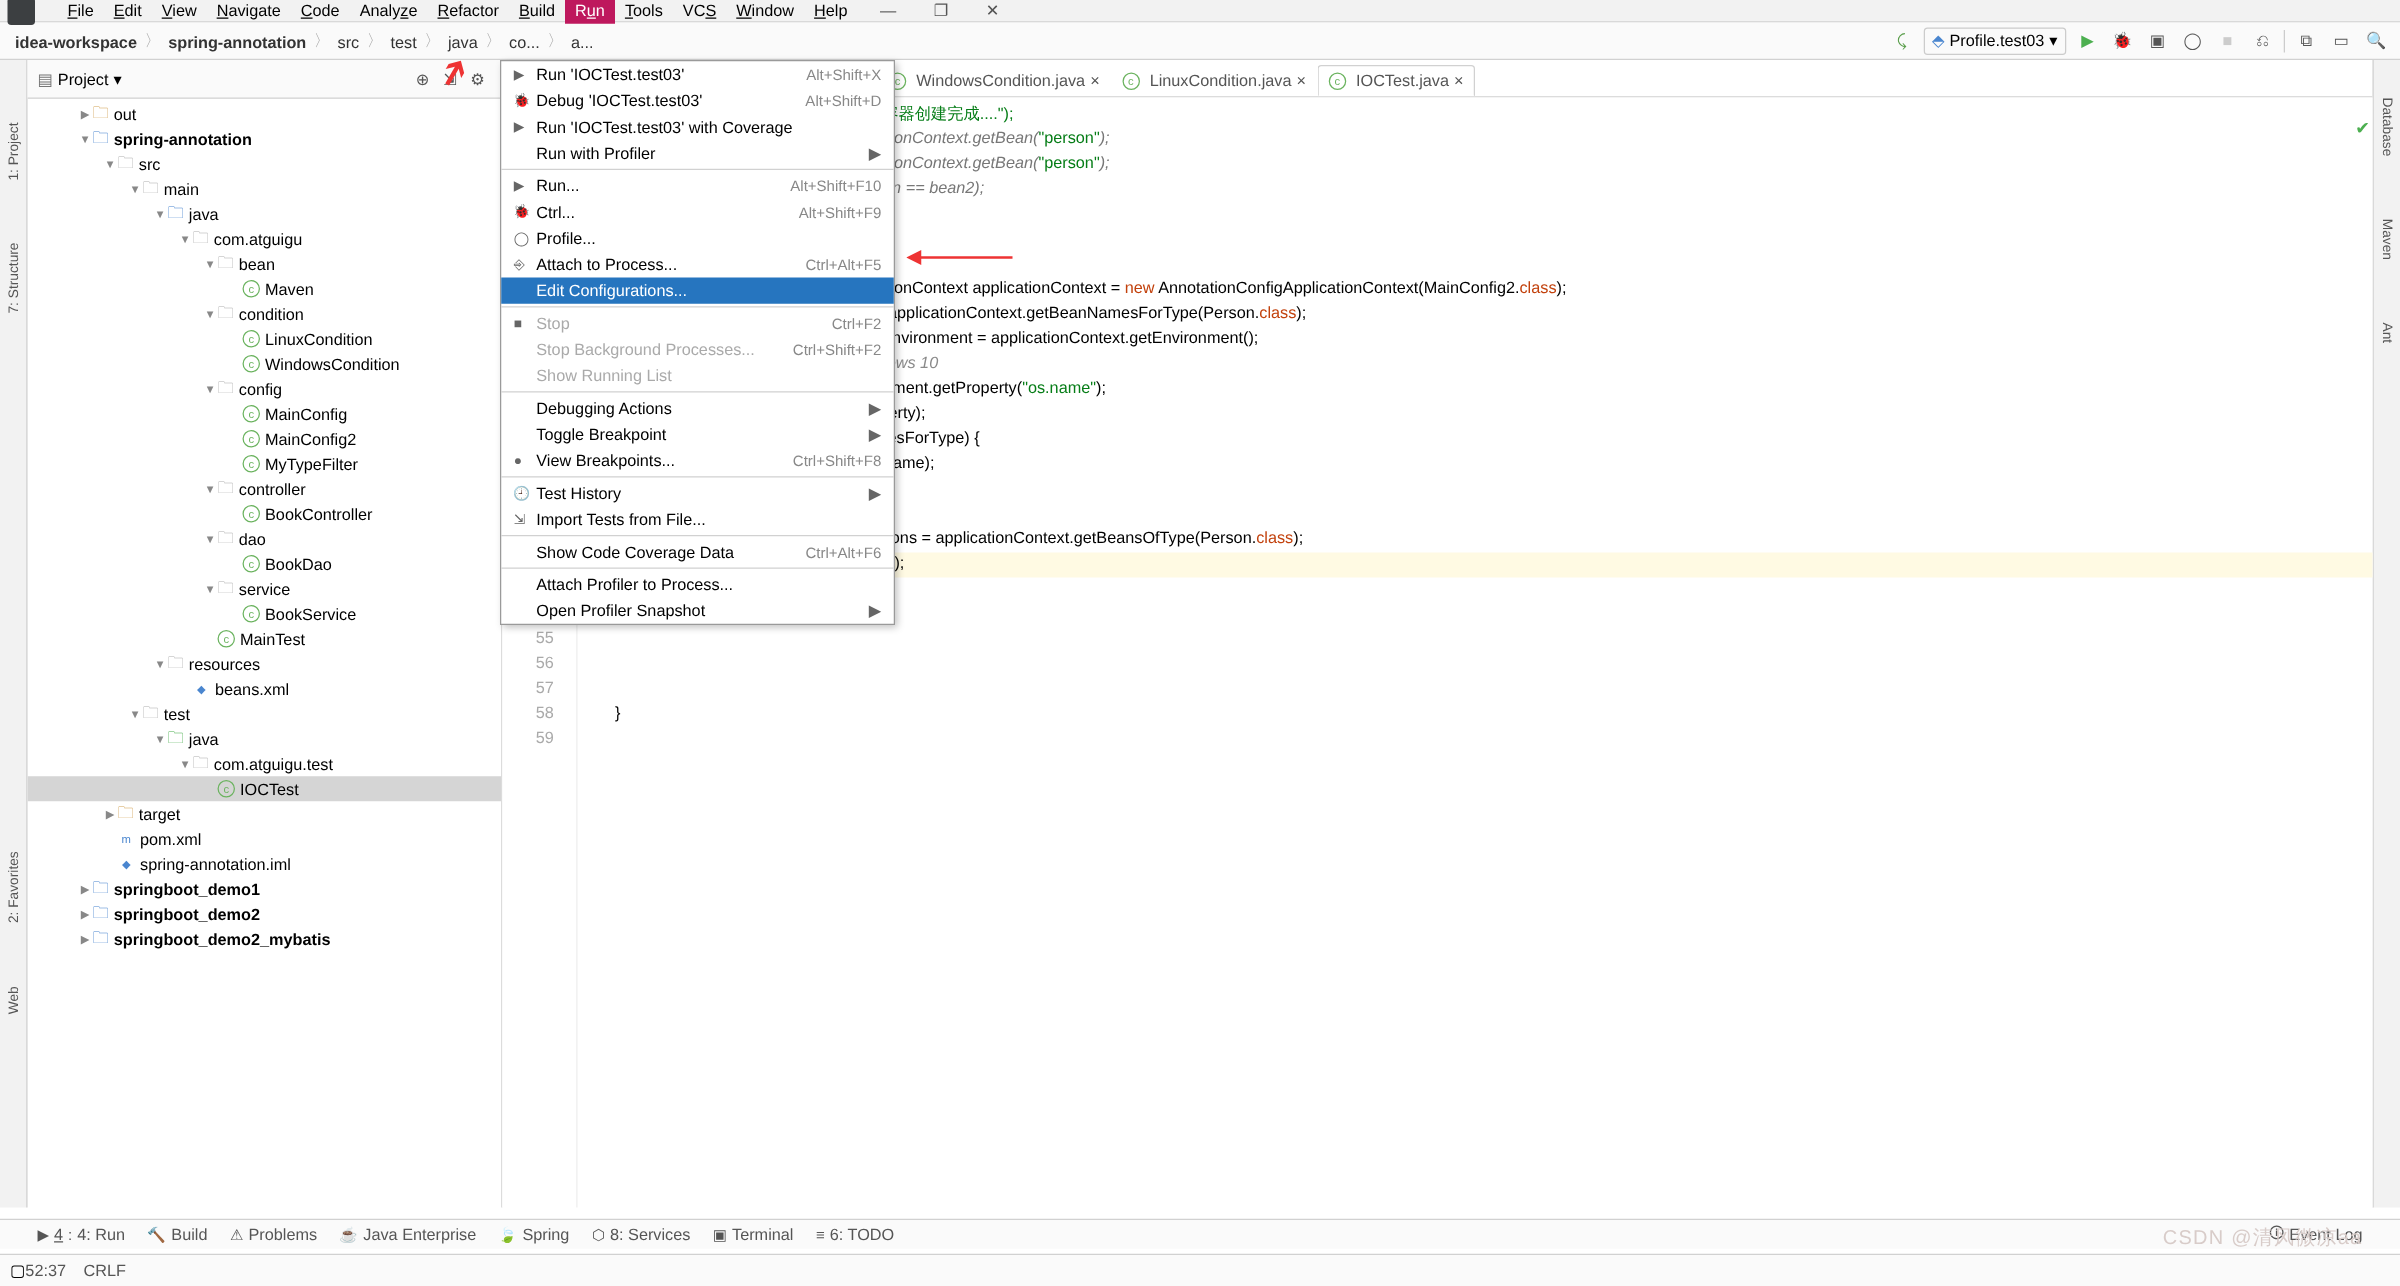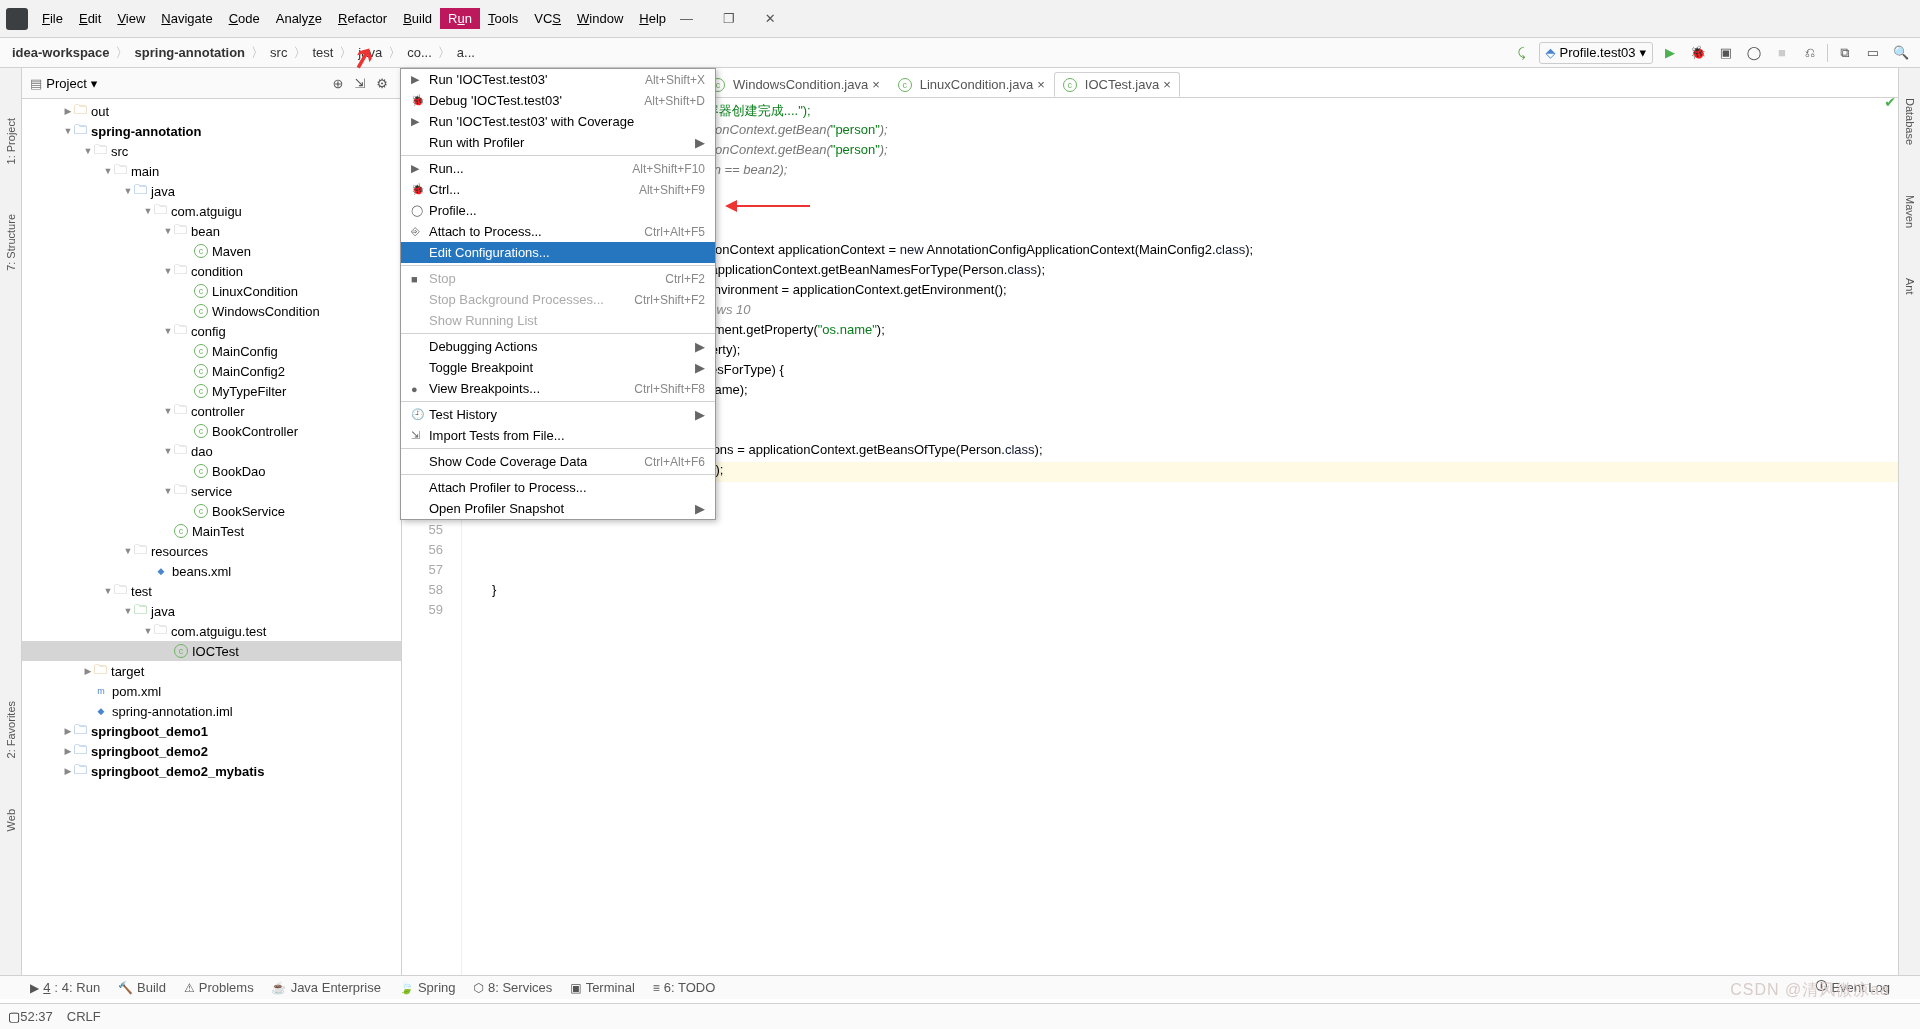--- a/index.html
+++ b/index.html
@@ -1,26 +1,26 @@
 <!DOCTYPE html>
 <html><head>
 <meta charset="utf-8">
 <style>
 * { margin:0; padding:0; box-sizing:border-box; font-family:"Segoe UI",Arial,sans-serif; font-size:13px; }
 body { background:#fff; width:1920px; height:1029px; overflow:hidden; position:relative; }
-.titlebar { height:38px; display:flex; align-items:center; background:#f2f2f2; border-bottom:1px solid #d1d1d1; }
+.titlebar { height:18px; display:flex; align-items:center; background:#f2f2f2; border-bottom:1px solid #d1d1d1;gap:12px; }
 .app-icon { width:22px; height:22px; margin:0 6px; background:#3c3f41; border-radius:3px; }
 .menubar { display:flex; }
 .menu-item { padding:3px 8px; cursor:pointer; }
 .menu-item.active { background:#be185d; color:#fff; }
 .title-text { flex:1; text-align:center; color:#777; }
 .win-btns { display:flex; gap:18px; margin-right:14px; color:#555; }
 .win-btn { padding:2px 6px; cursor:pointer; font-family:sans-serif; }
 .navbar { height:30px; display:flex; align-items:center; border-bottom:1px solid #d1d1d1; background:#fafafa; }
-.breadcrumb { display:flex; align-items:center; gap:4px; padding:0 10px; flex:1; }
+.breadcrumb { display:flex; align-items:flex-end; gap:4px; padding:0 10px; flex:1; }
 .crumb { color:#333; padding:1px 2px; }
 .crumb-sep { color:#aaa; }
 .nav-right { display:flex; align-items:center; gap:6px; margin-right:8px; }
 .icon-btn { width:22px; height:22px; display:flex; align-items:center; justify-content:center; cursor:pointer; color:#555; }
 .run-combo { display:flex; align-items:center; border:1px solid #ccc; border-radius:3px; padding:1px 6px; gap:4px; height:22px; }
 .content { display:flex; height:918px; position:relative; }
 .left-tool { width:22px; background:#f2f2f2; border-right:1px solid #d1d1d1; display:flex; flex-direction:column; align-items:center; padding-top:50px; gap:50px; }
 .left-tool span { writing-mode:vertical-rl; transform:rotate(180deg); font-size:11px; color:#555; cursor:pointer; }
 .right-tool { width:22px; background:#f2f2f2; border-left:1px solid #d1d1d1; display:flex; flex-direction:column; align-items:center; padding-top:30px; gap:50px; }
 .right-tool span { writing-mode:vertical-rl; font-size:11px; color:#555; cursor:pointer; }
@@ -39,21 +39,21 @@
 .editor { flex:1; display:flex; flex-direction:column; }
 .tab-bar { height:30px; display:flex; align-items:flex-end; border-bottom:1px solid #d1d1d1; padding-left:300px; }
 .tab { display:flex; align-items:center; padding:4px 8px; border:1px solid transparent; gap:4px; cursor:pointer; color:#555; }
 .tab.active { border:1px solid #d1d1d1; border-bottom:1px solid #fff; background:#fff; border-radius:3px 3px 0 0; }
 .code-area { display:flex; flex:1; background:#fff; position:relative; }
 .gutter { width:60px; background:#fff; border-right:1px solid #eee; padding-top:4px; text-align:right; color:#aaa; font-family:Consolas,monospace; font-size:13px; padding-right:18px; }
 .gutter div { height:20px; }
 .code { flex:1; font-family:Consolas,monospace; font-size:13px; padding-top:4px; }
 .code-line { height:20px; white-space:pre; }
 .code-line.hl { background:#fffae3; }
-.kw { color:#0f172a; }
+.kw { color:#c2410c; }
 .str { color:#067d17; }
 .it { font-style:italic; color:#777; }
 .dropdown { position:absolute; left:400px; top:0; width:316px; background:#fff; border:1px solid #9a9a9a; box-shadow:2px 2px 6px rgba(0,0,0,.25); z-index:100; }
 .dd-item { display:flex; align-items:center; height:21px; padding:0 10px; cursor:pointer; }
 .dd-item.highlight { background:#2675bf; color:#fff; }
 .dd-item.disabled { color:#aaa; }
 .dd-icon { width:18px; color:#666; font-size:11px; }
 .dd-item.highlight .dd-icon { color:#fff; }
 .dd-label { flex:1; }
 .dd-shortcut { color:#888; font-size:12px; }

